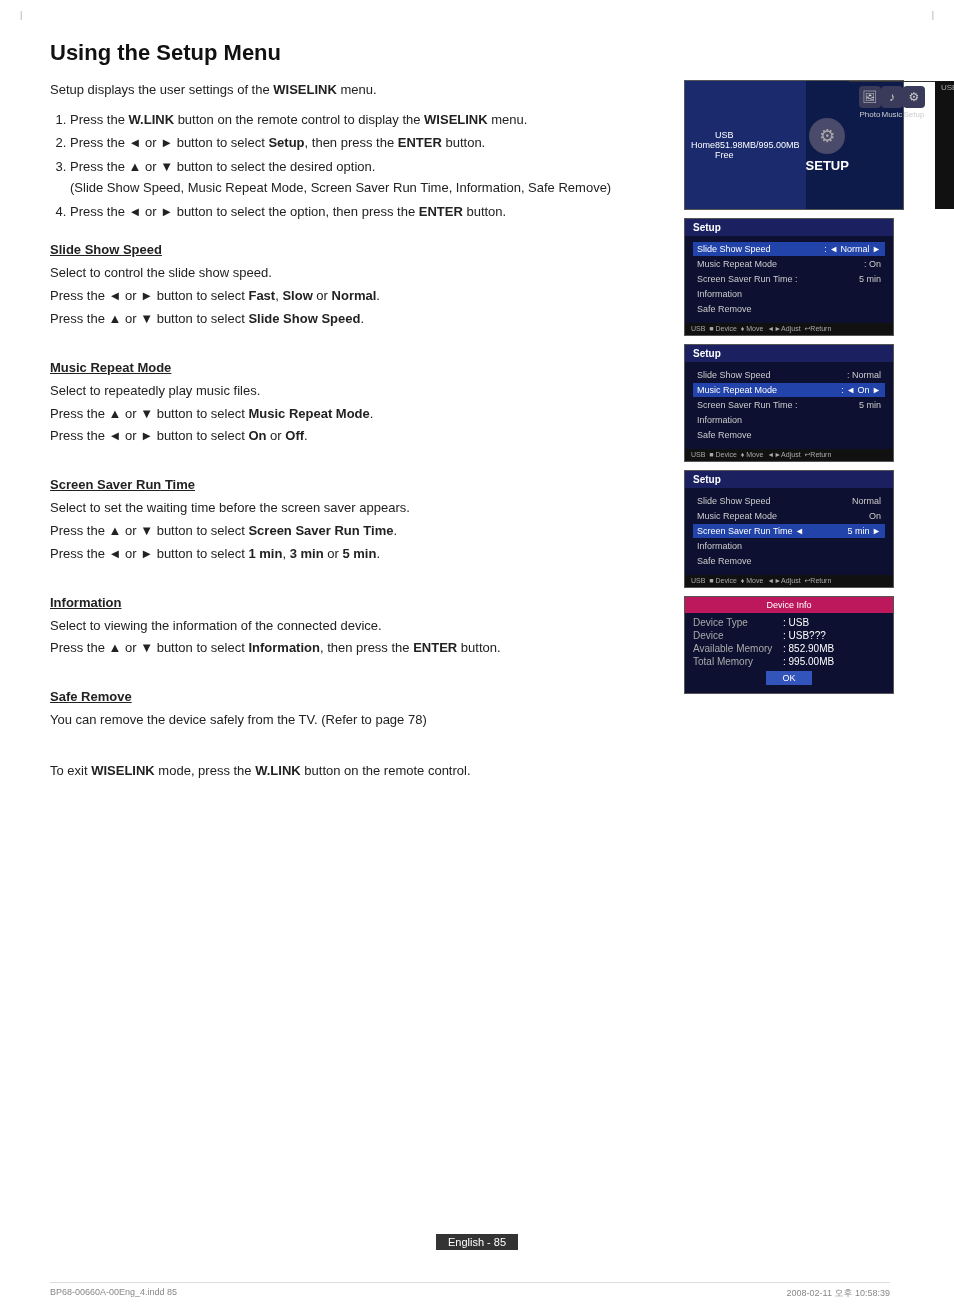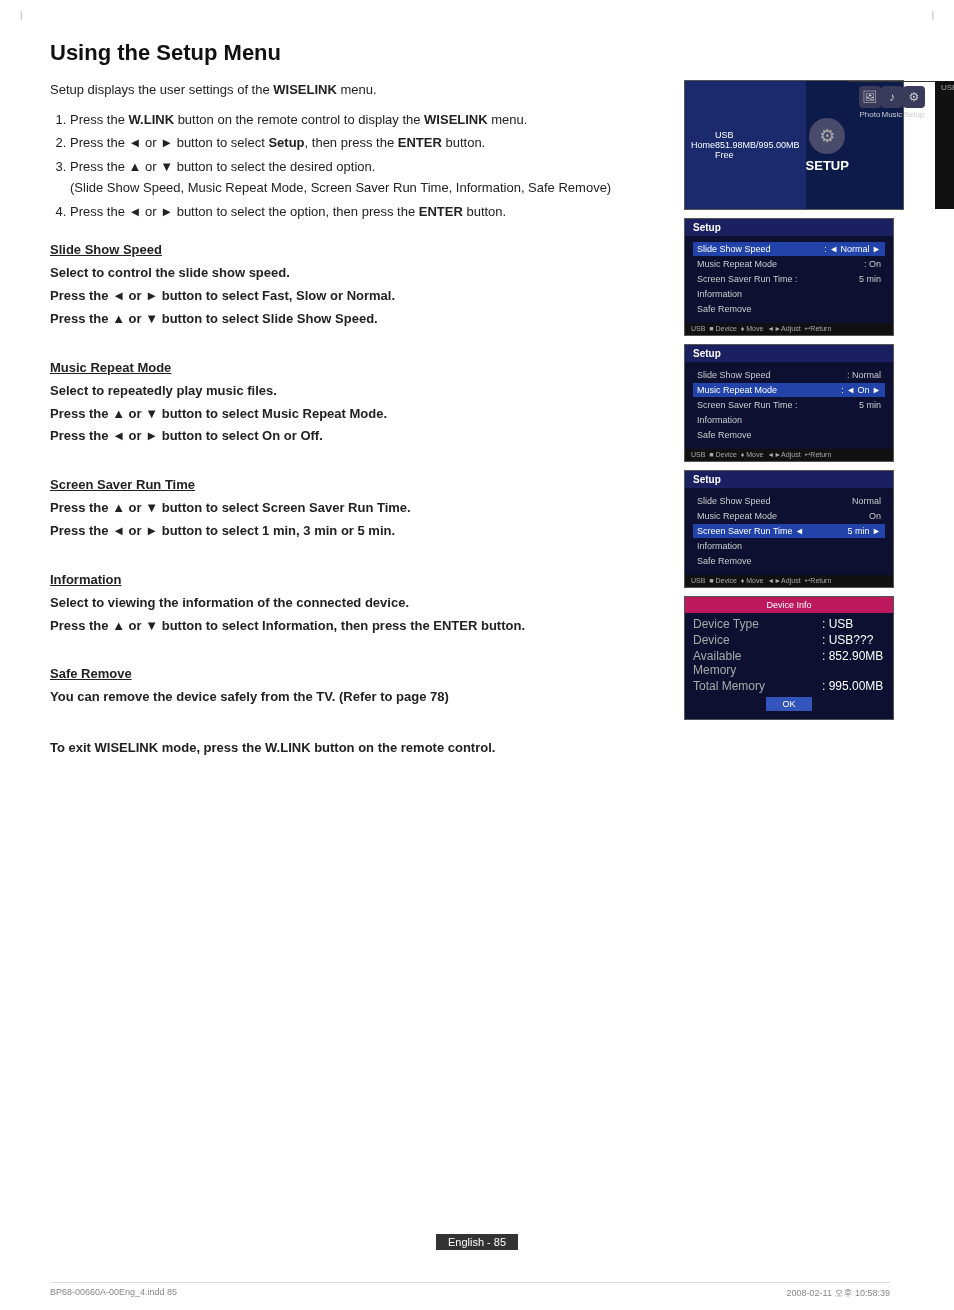--- a/index.html
+++ b/index.html
@@ -75,21 +75,20 @@
       margin-bottom: 6px;
     }
 
     .section-body {
       font-size: 13px;
       line-height: 1.6;
     }
 
     .section-body p {
       margin-bottom: 2px;
-      font-weight: bold;
     }
 
     .home-panel {
       background: #0d1b4b;
       color: #fff;
       height: 130px;
       display: flex;
       flex-direction: row;
       padding: 0;
       border: 1px solid #555;
@@ -234,24 +233,23 @@
       color: #fff;
       text-align: center;
     }
 
     .device-info-body {
       padding: 4px 8px;
     }
 
     .device-info-row {
       display: flex;
-      font-size: 12px;
+      font-size: 10px;
       color: #ccc;
       margin-bottom: 2px;
-      gap: 39px;
     }
 
     .device-info-key {
       width: 90px;
       color: #aaa;
     }
 
     .device-info-val {
       color: #fff;
     }
@@ -342,20 +340,21 @@
         <div class="section-body">
           <p>Select to repeatedly play music files.</p>
           <p>Press the ▲ or ▼ button to select <strong>Music Repeat Mode</strong>.</p>
           <p>Press the ◄ or ► button to select <strong>On</strong> or <strong>Off</strong>.</p>
         </div>
       </div>
 
       <div class="section">
         <div class="section-title">Screen Saver Run Time</div>
         <div class="section-body">
+          <p>Select to set the waiting time before the screen saver appears.</p>
           <p>Press the ▲ or ▼ button to select <strong>Screen Saver Run Time</strong>.</p>
           <p>Press the ◄ or ► button to select <strong>1 min</strong>, <strong>3 min</strong> or <strong>5 min</strong>.</p>
         </div>
       </div>
 
       <div class="section">
         <div class="section-title">Information</div>
         <div class="section-body">
           <p>Select to viewing the information of the connected device.</p>
           <p>Press the ▲ or ▼ button to select <strong>Information</strong>, then press the <strong>ENTER</strong> button.</p>

